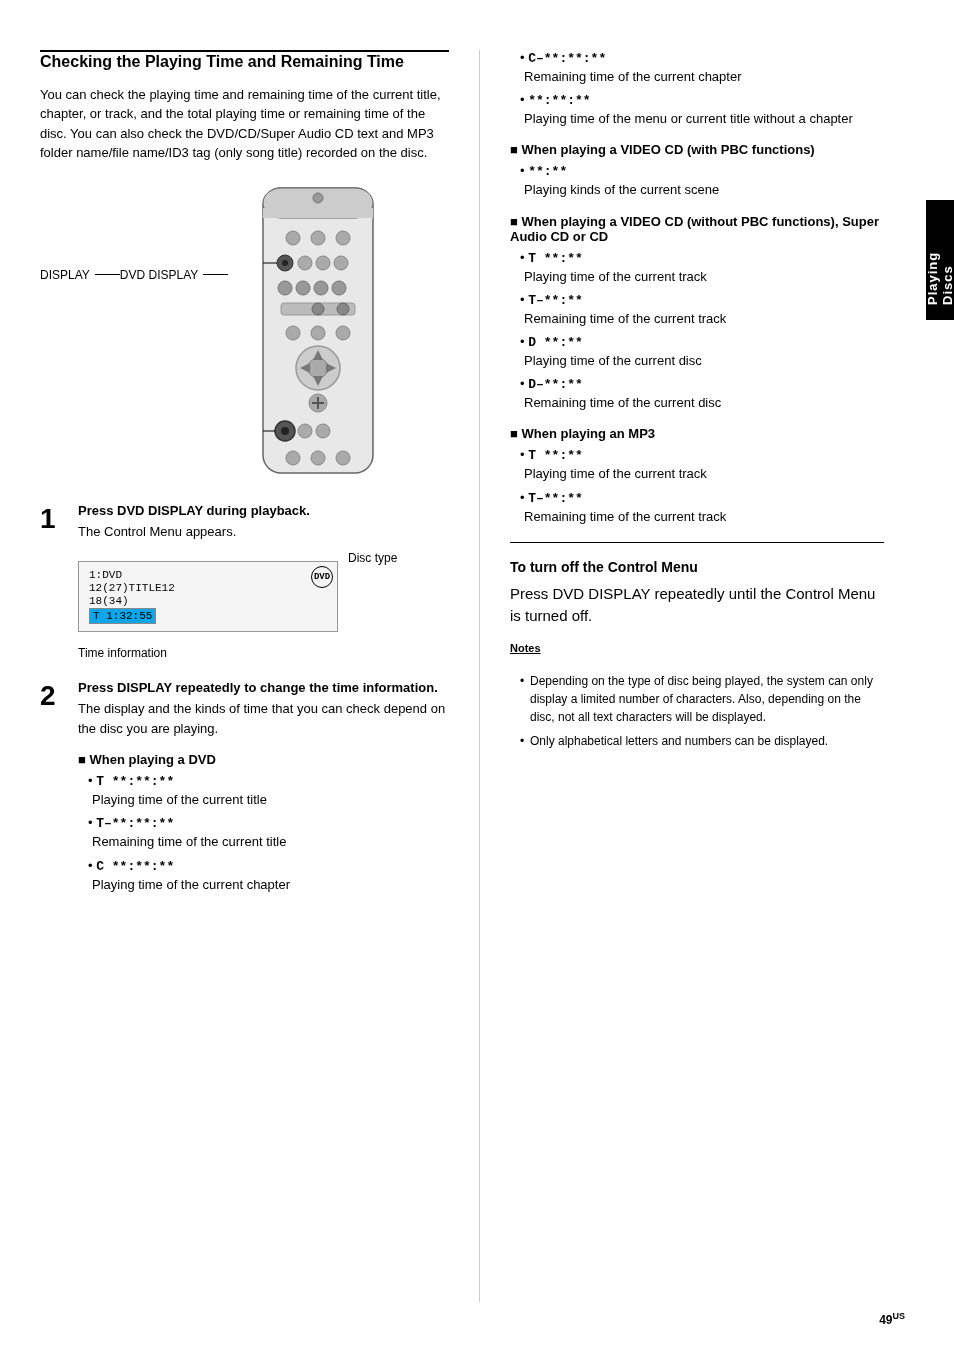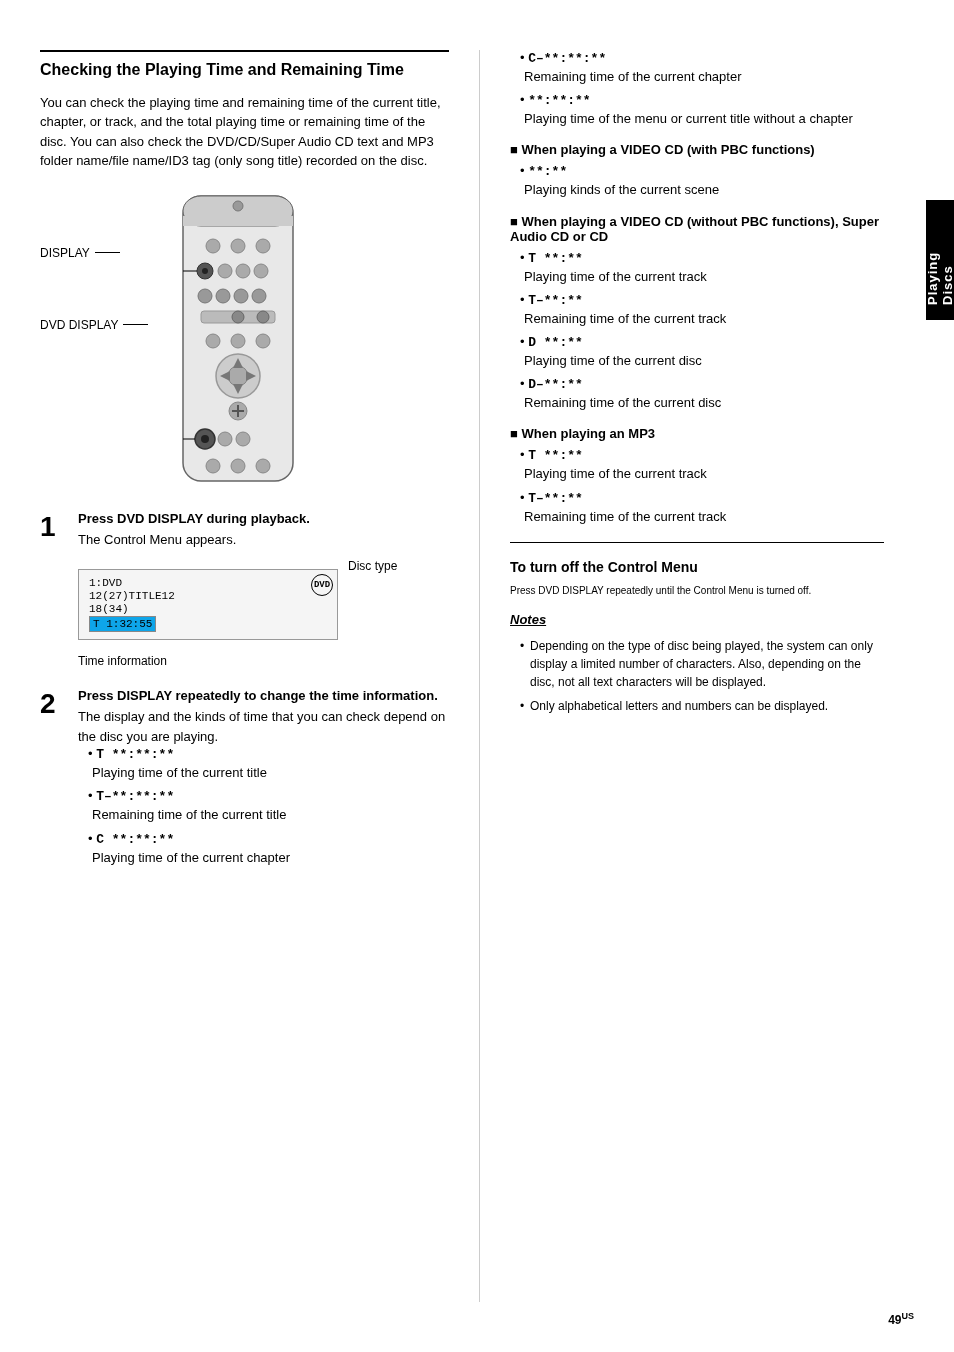--- a/index.html
+++ b/index.html
@@ -60,21 +60,21 @@
     .right-col {
       flex: 1;
       padding-left: 30px;
     }
 
     
     .section-title {
       font-size: 16px;
       font-weight: bold;
       border-top: 2px solid #000;
-      padding-top: 8px;
+      padding-top: 0;
       margin-bottom: 12px;
       line-height: 1.3;
     }
 
     .intro-text {
       font-size: 13px;
       line-height: 1.5;
       margin-bottom: 20px;
     }
 
@@ -185,32 +185,31 @@
     
     .turnoff-title {
       font-size: 14px;
       font-weight: bold;
       border-top: 1px solid #000;
       padding-top: 16px;
       margin: 16px 0 8px 0;
     }
 
     .turnoff-text {
-      font-size: 10px;
+      font-size: 15px;
       line-height: 1.5;
       margin-bottom: 14px;
     }
 
     
     .notes-title {
-      font-size: 13px;
-      font-weight: bold;
-      margin-bottom: 10px;
+      font-size: 11px;
+      font-weight: bold;
+      margin-bottom: 18px;
       text-decoration: underline;
-      font-style: italic;
     }
 
     .note-item {
       font-size: 12px;
       line-height: 1.5;
       margin-bottom: 6px;
       margin-left: 10px;
       padding-left: 10px;
       position: relative;
     }
@@ -218,21 +217,21 @@
     .note-item::before {
       content: '•';
       position: absolute;
       left: 0;
     }
 
     
     .page-number {
       position: absolute;
       bottom: 25px;
-      right: 40px;
+      right: 49px;
       font-size: 12px;
       font-weight: bold;
     }
 
     .page-number sup {
       font-size: 9px;
     }
 
     
     .clearfix::after {
@@ -243,23 +242,23 @@
 
     
     .remote-wrapper {
       display: flex;
       align-items: flex-start;
       margin-bottom: 20px;
     }
 
     .label-group {
       display: flex;
-      flex-direction: column;
+      flex-direction: row;
       margin-right: 5px;
-      margin-top: 55px;
+      margin-top: 85px;
     }
 
     .label-row {
       font-size: 12px;
       margin-bottom: 58px;
       display: flex;
       align-items: center;
     }
 
     .label-row .label-line {
@@ -379,20 +378,21 @@
           <div style="font-size:12px; margin-top:4px;">Time information</div>
         </div>
       </div>
 
       <div class="step clearfix">
         <div class="step-number">2</div>
         <div class="step-content">
           <div class="step-title">Press DISPLAY repeatedly to change the time information.</div>
           <div class="step-desc">The display and the kinds of time that you can check depend on the disc you are playing.</div>
 
+          <div class="subsection-header">When playing a DVD</div>
 
           <div>
             <div class="bullet-item"><span class="bullet-code">T **:**:**</span></div>
             <div class="bullet-desc">Playing time of the current title</div>
           </div>
           <div>
             <div class="bullet-item"><span class="bullet-code">T–**:**:**</span></div>
             <div class="bullet-desc">Remaining time of the current title</div>
           </div>
           <div>

